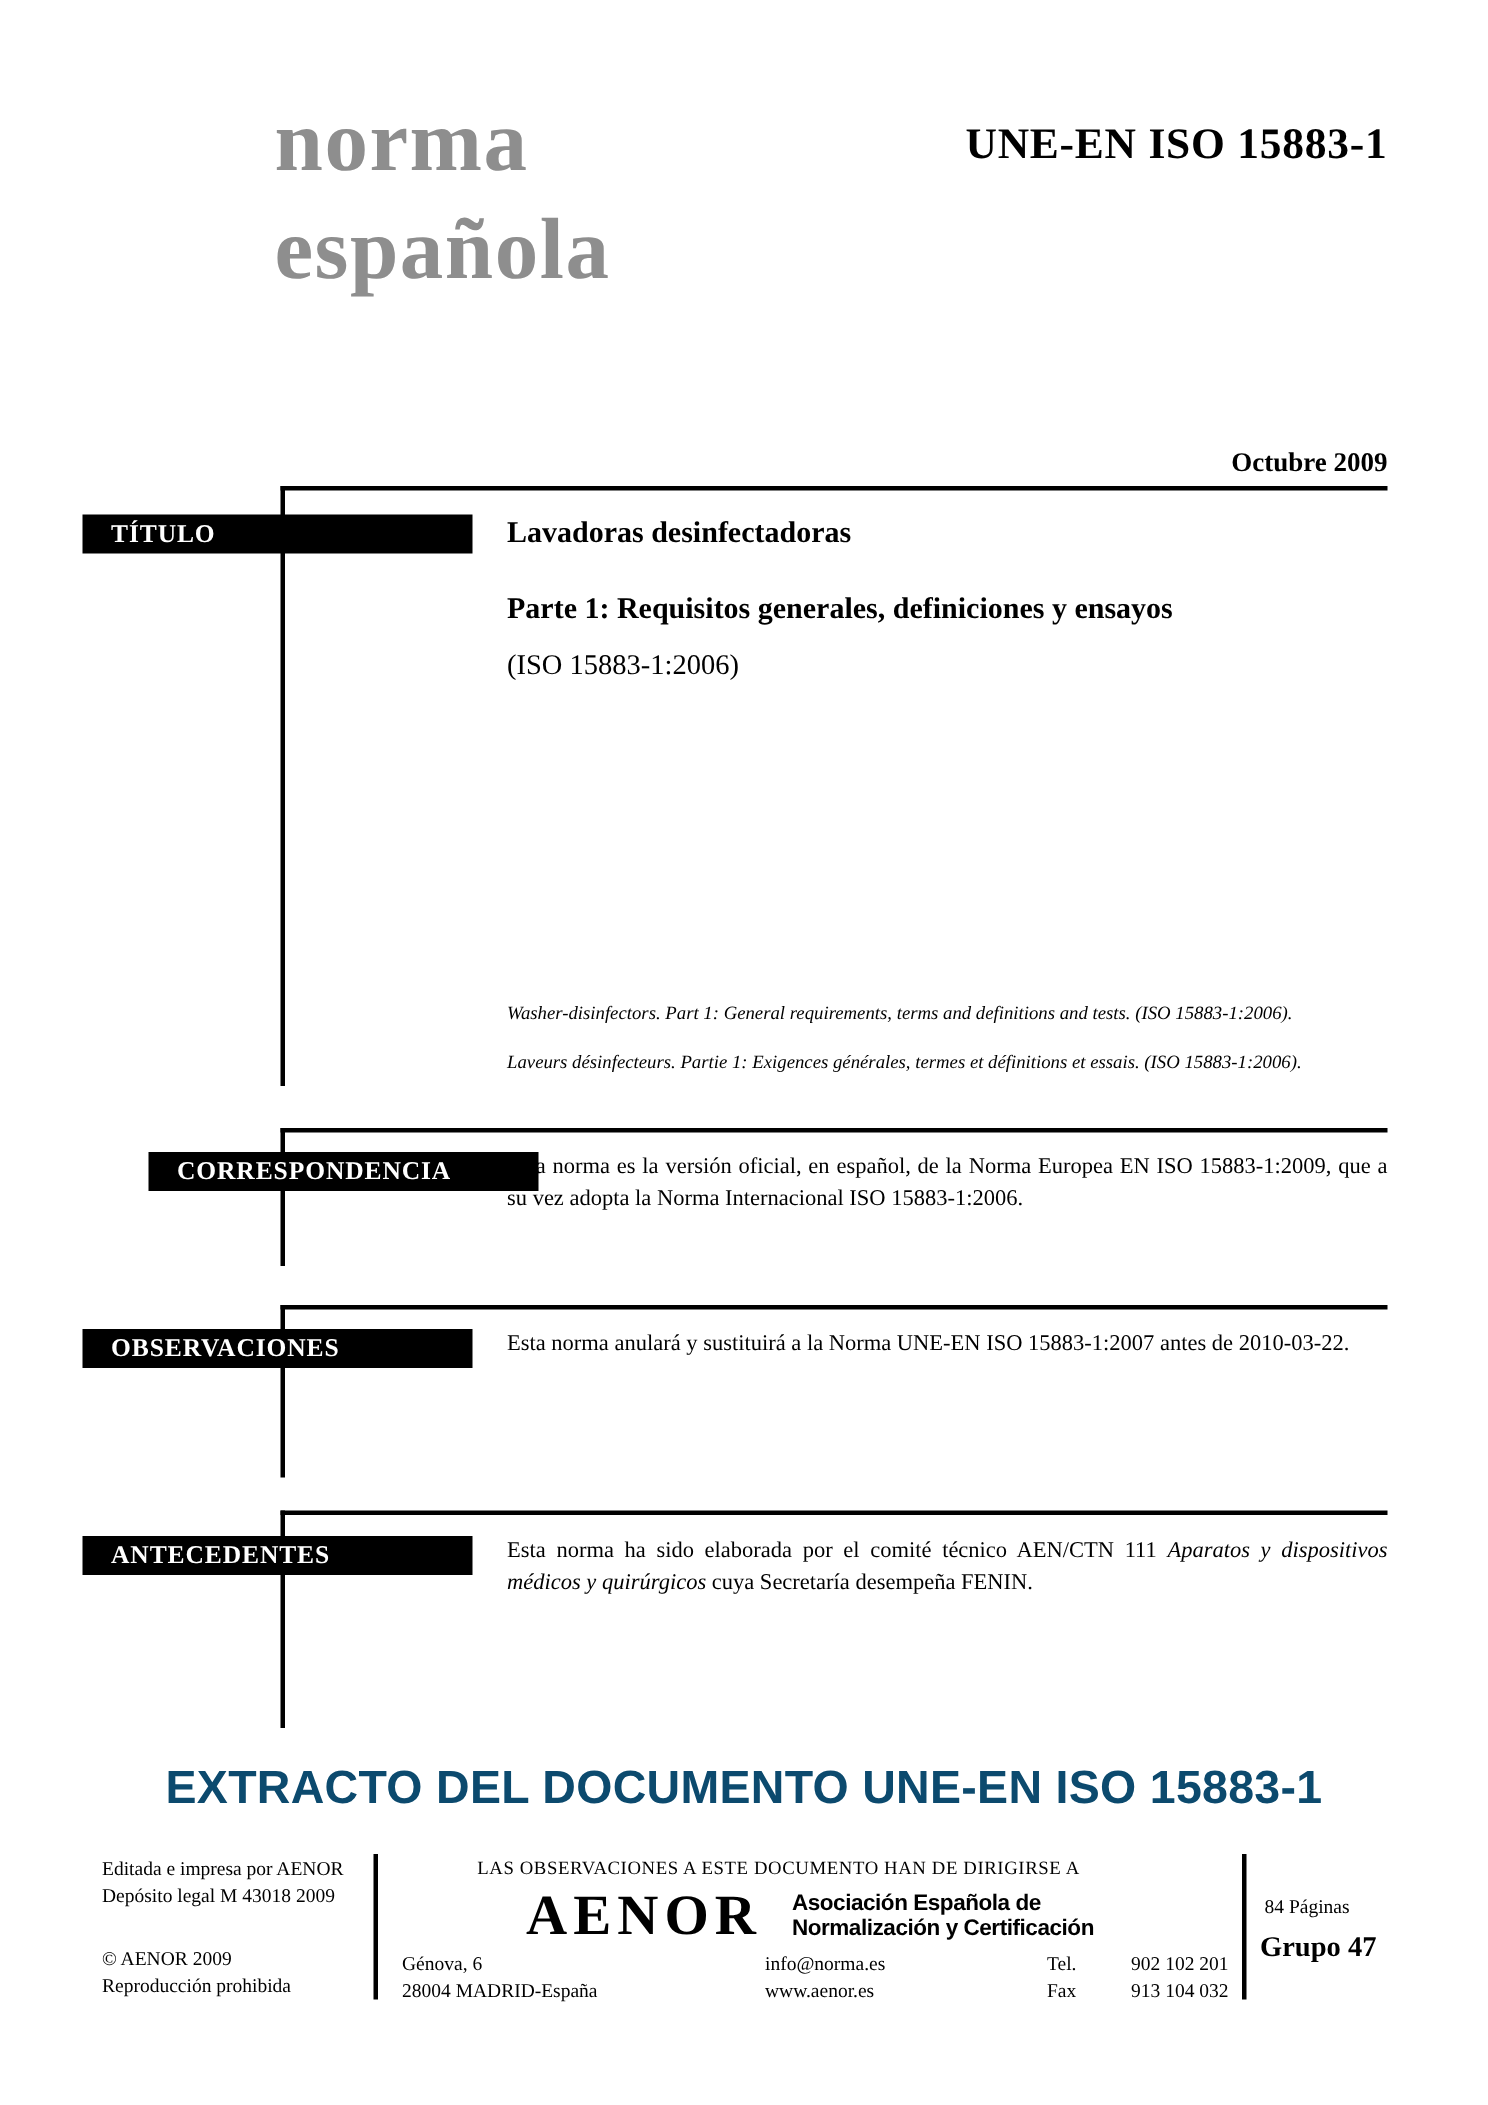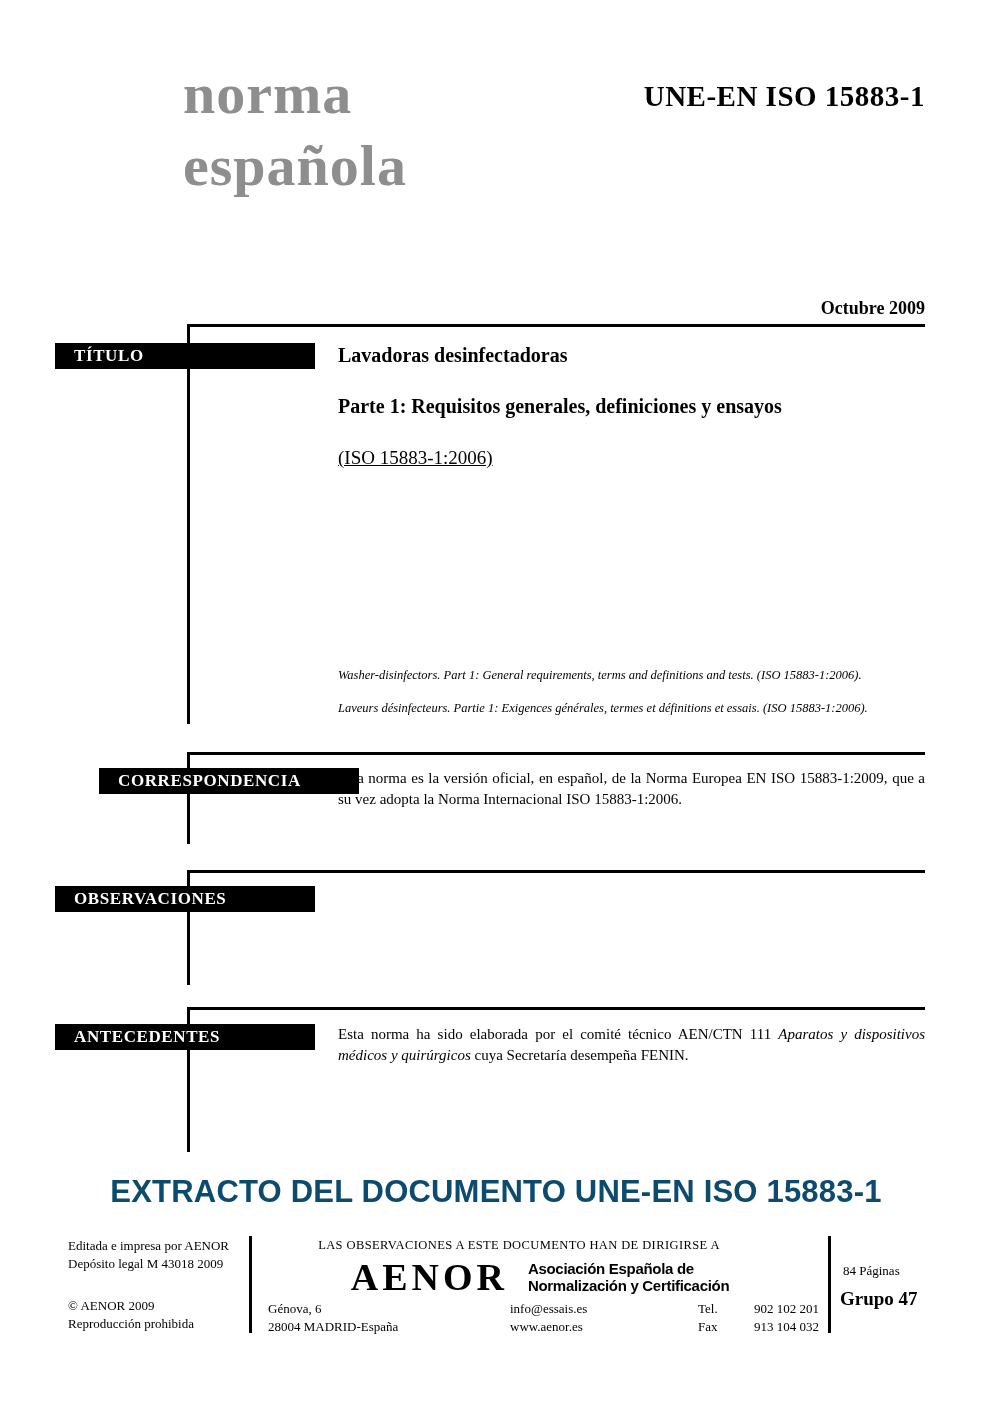--- a/index.html
+++ b/index.html
@@ -146,32 +146,33 @@
     <div>española</div>
   </div>
   <div class="abs doc-code">UNE-EN ISO 15883-1</div>
   <div class="abs date">Octubre 2009</div>
 
   <div class="abs rule" style="top:324px;"></div>
   <div class="abs vline" style="top:324px; height:400px;"></div>
   <div class="abs label-box" style="top:343px;">TÍTULO</div>
   <div class="abs content title-line" style="top:345px;">Lavadoras desinfectadoras</div>
   <div class="abs content title-line" style="top:396px;">Parte 1: Requisitos generales, definiciones y ensayos</div>
-  <div class="abs content title-iso" style="top:447px;text-decoration:underline;">(ISO 15883-1:2006)</div>
+  <div class="abs content title-iso" style="top:433px;">(ISO 15883-1:2006)</div>
   <div class="abs content lang-line" style="top:667px;">Washer-disinfectors. Part 1: General requirements, terms and definitions and tests. (ISO 15883-1:2006).</div>
   <div class="abs content lang-line" style="top:700px;">Laveurs désinfecteurs. Partie 1: Exigences générales, termes et définitions et essais. (ISO 15883-1:2006).</div>
 
   <div class="abs rule" style="top:752px;"></div>
   <div class="abs vline" style="top:752px; height:92px;"></div>
   <div class="abs label-box" style="top:768px;margin-left:44px;">CORRESPONDENCIA</div>
   <div class="abs content justified" style="top:768px;">Esta norma es la versión oficial, en español, de la Norma Europea EN ISO 15883-1:2009, que a su vez adopta la Norma Internacional ISO 15883-1:2006.</div>
 
   <div class="abs rule" style="top:870px;"></div>
   <div class="abs vline" style="top:870px; height:115px;"></div>
   <div class="abs label-box" style="top:886px;">OBSERVACIONES</div>
+  <div class="abs content justified" style="top:886px;">Esta norma anulará y sustituirá a la Norma UNE-EN ISO 15883-1:2007 antes de 2010-03-22.</div>
 
   <div class="abs rule" style="top:1007px;"></div>
   <div class="abs vline" style="top:1007px; height:145px;"></div>
   <div class="abs label-box" style="top:1024px;">ANTECEDENTES</div>
   <div class="abs content justified" style="top:1024px;"><span>Esta norma ha sido elaborada por el comité técnico AEN/CTN 111 </span><span class="it">Aparatos y dispositivos médicos y quirúrgicos</span><span> cuya Secretaría desempeña FENIN.</span></div>
 
   <div class="abs extract">EXTRACTO DEL DOCUMENTO UNE-EN ISO 15883-1</div>
 
   <div class="abs footer-divider" style="left:249px;"></div>
   <div class="abs footer-divider" style="left:828px;"></div>
@@ -194,21 +195,21 @@
       <div>Normalización y Certificación</div>
     </div>
   </div>
 
   <div class="abs f-address f-small">
     <div>Génova, 6</div>
     <div>28004 MADRID-España</div>
   </div>
 
   <div class="abs f-web f-small">
-    <div>info@essais.es</div>
+    <div>info@norma.es</div>
     <div>www.aenor.es</div>
   </div>
 
   <div class="abs f-phone f-small">
     <div>Tel.</div>
     <div>902 102 201</div>
     <div>Fax</div>
     <div>913 104 032</div>
   </div>
 

